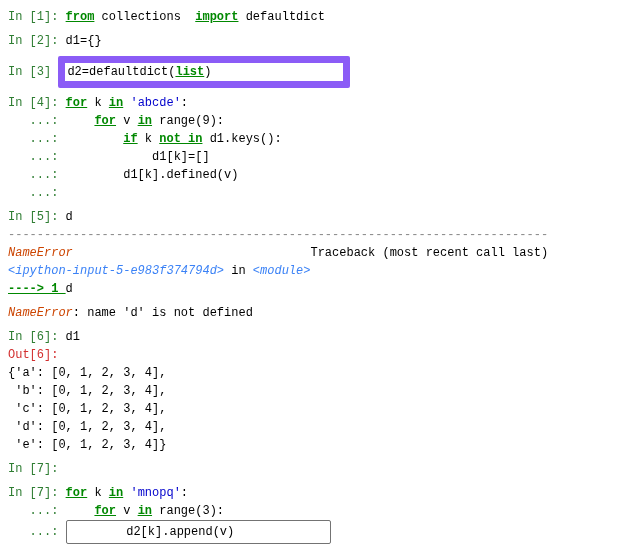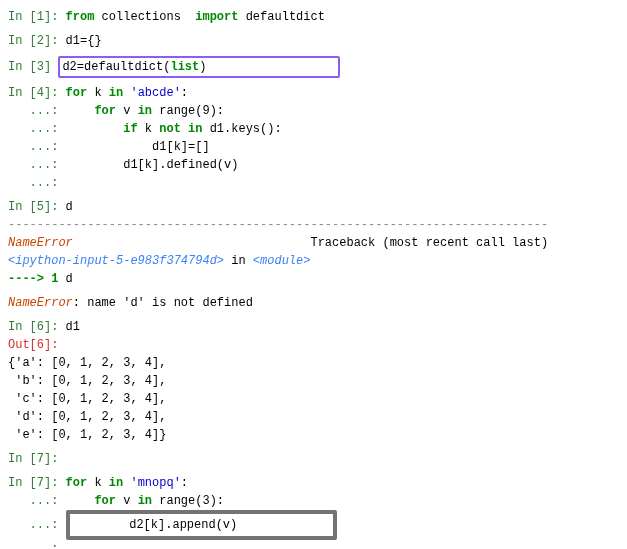--- a/index.html
+++ b/index.html
@@ -9,36 +9,36 @@
       background: #fff;
       padding: 8px;
       width: 627px;
       line-height: 1.5;
       color: #000;
       position: relative;
     }
     .line { white-space: pre; }
     .prompt-in { color: #2e7d32; }
     .prompt-out { color: #d32f2f; }
-    .kw-green { color: #008800; font-weight: bold; }
+    .kw-green { color: #008800; font-weight: bold; text-decoration: underline; }
     .str { color: #0000cc; }
     .err-name { color: #cc4400; font-style: italic; }
     .link { color: #3b82f6; font-style: italic; }
     .dashed-sep {
       color: #888;
       letter-spacing: 0px;
     }
     .redbox {
-      border: 2px solid #8b5cf6;
+      border: 7px solid #8b5cf6;
       border-radius: 2px;
       padding: 0px 2px;
       display: inline-block;
     }
     .redbox-wide {
-      border: 4px solid #737373;
+      border: 1px solid #737373;
       border-radius: 2px;
       padding: 2px 2px;
       display: inline-block;
       min-width: 200px;
     }
     .spacer { height: 6px; }
   </style>
 </head>
 <body>
 

